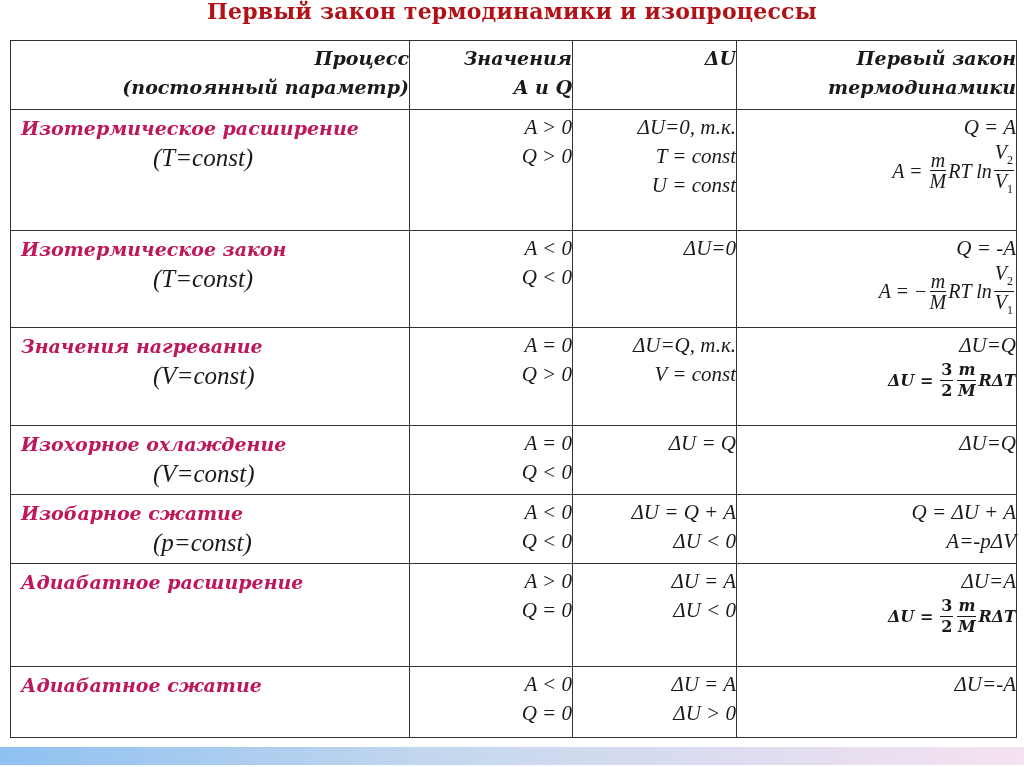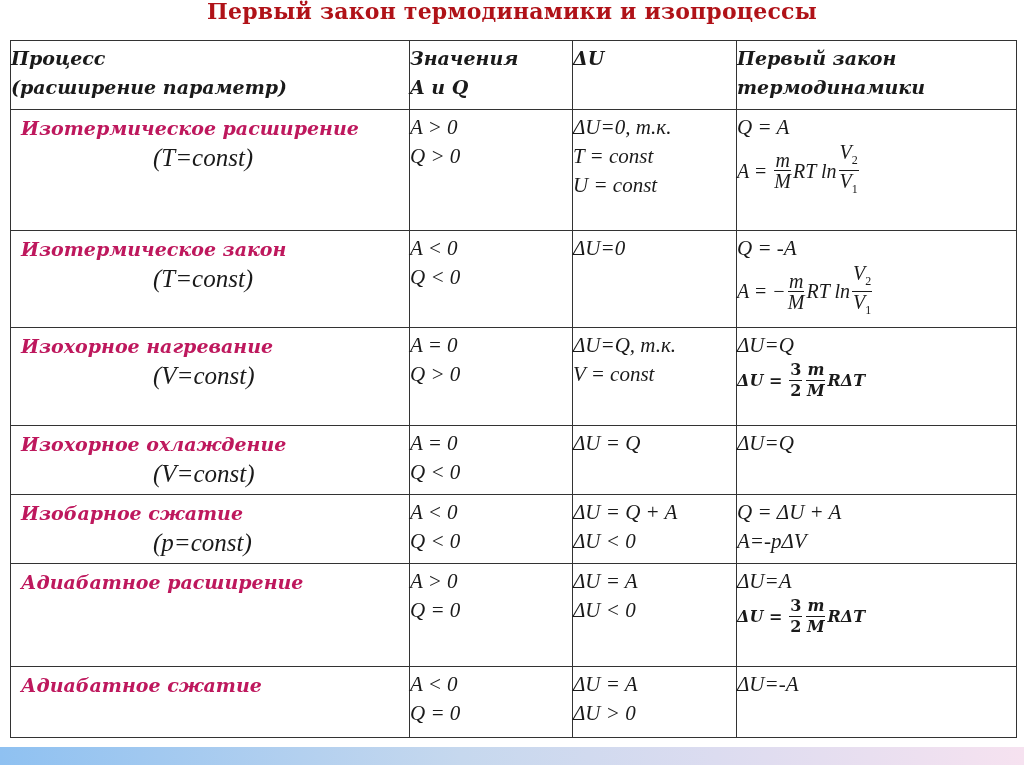--- a/index.html
+++ b/index.html
@@ -12,21 +12,21 @@
   .title {
     position:absolute; left:0; top:-2px; width:1024px; text-align:center;
     font-family:"DejaVu Serif", serif; font-weight:bold;
     font-size:22px; color:#b01218; letter-spacing:0.2px;
   }
   .tbl {
     position:absolute; left:10px; top:40px; width:1006px; height:698px;
     border-collapse:collapse; table-layout:fixed;
   }
   .tbl td, .tbl th {
-    border:1.5px solid #333; vertical-align:top; padding:0; text-align:left;
+    border:1.5px solid #333; vertical-align:top; padding:0; text-align:right;
     font-size:20px; line-height:30px;
   }
   .tbl th {
     font-family:"DejaVu Serif", serif; font-style:italic; font-weight:bold;
     font-size:19px; line-height:29px; padding-top:3px;
   }
   .proc { text-align:left !important; padding-left:10px !important; }
   .pname {
     display:block; color:#be185d; font-weight:bold; font-style:italic;
     font-family:"DejaVu Serif", serif; font-size:19px; line-height:30px;
@@ -60,21 +60,21 @@
   <colgroup>
     <col style="width:399px">
       <col style="width:163px">
       <col style="width:164px">
       <col style="width:280px">
   </colgroup>
   <tbody>
       <tr style="height:64px">
     <th>
       <span style="display:block">Процесс</span>
-      <span style="display:block">(расширение параметр)</span>
+      <span style="display:block">(постоянный параметр)</span>
     </th>
     <th>
       <span style="display:block">Значения</span>
       <span style="display:block">A и Q</span>
     </th>
     <th>
       <span style="display:block">ΔU</span>
     </th>
     <th>
       <span style="display:block">Первый закон</span>
@@ -140,21 +140,21 @@
         <span class="frac">
               <span class="num"><span>V</span><sub>2</sub></span>
               <span class="den"><span>V</span><sub>1</sub></span>
             </span>
       </span>
     </td>
   </tr>
 
   <tr style="height:90px">
     <td class="proc cell-pad">
-      <span class="pname">Изохорное нагревание</span>
+      <span class="pname">Значения нагревание</span>
       <span class="pparam">(V=const)</span>
     </td>
     <td class="cell-pad">
       <span class="line">A = 0</span>
       <span class="line">Q &gt; 0</span>
     </td>
     <td class="cell-pad">
       <span class="line">ΔU=Q, т.к.</span>
       <span class="line">V = const</span>
     </td>

